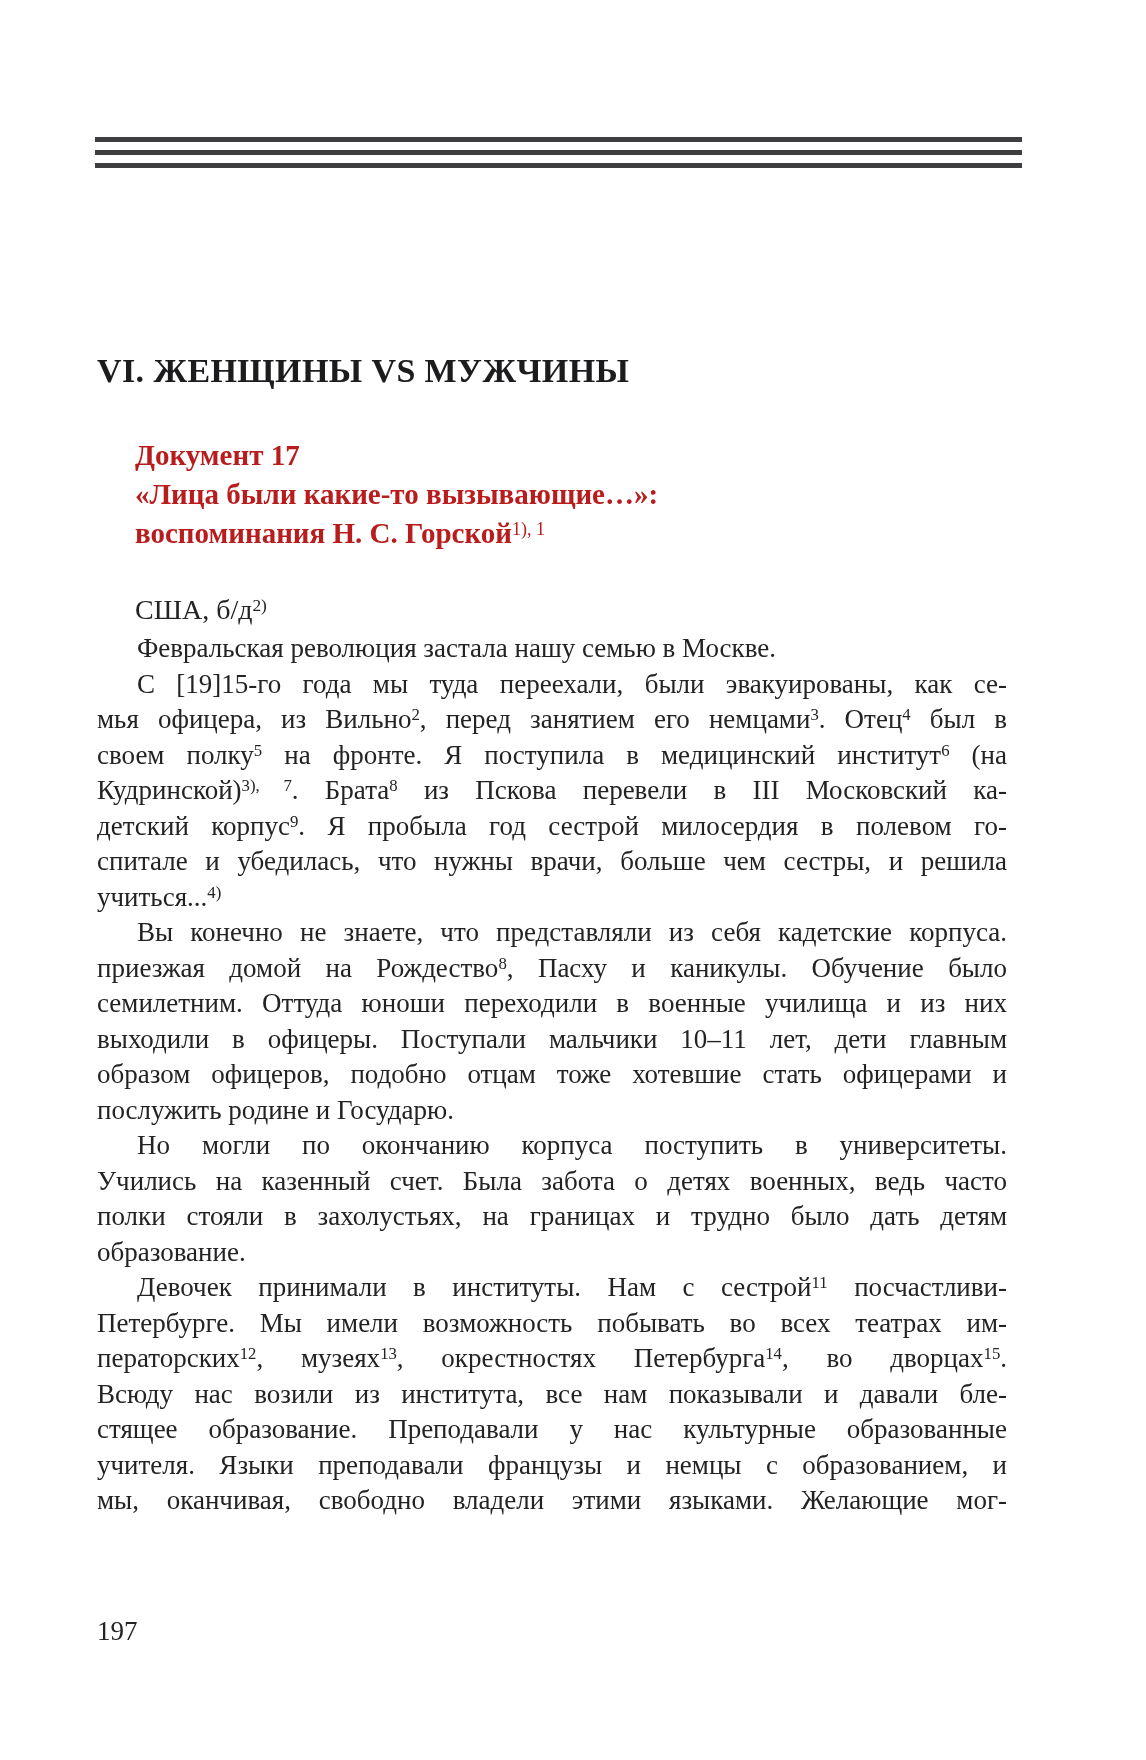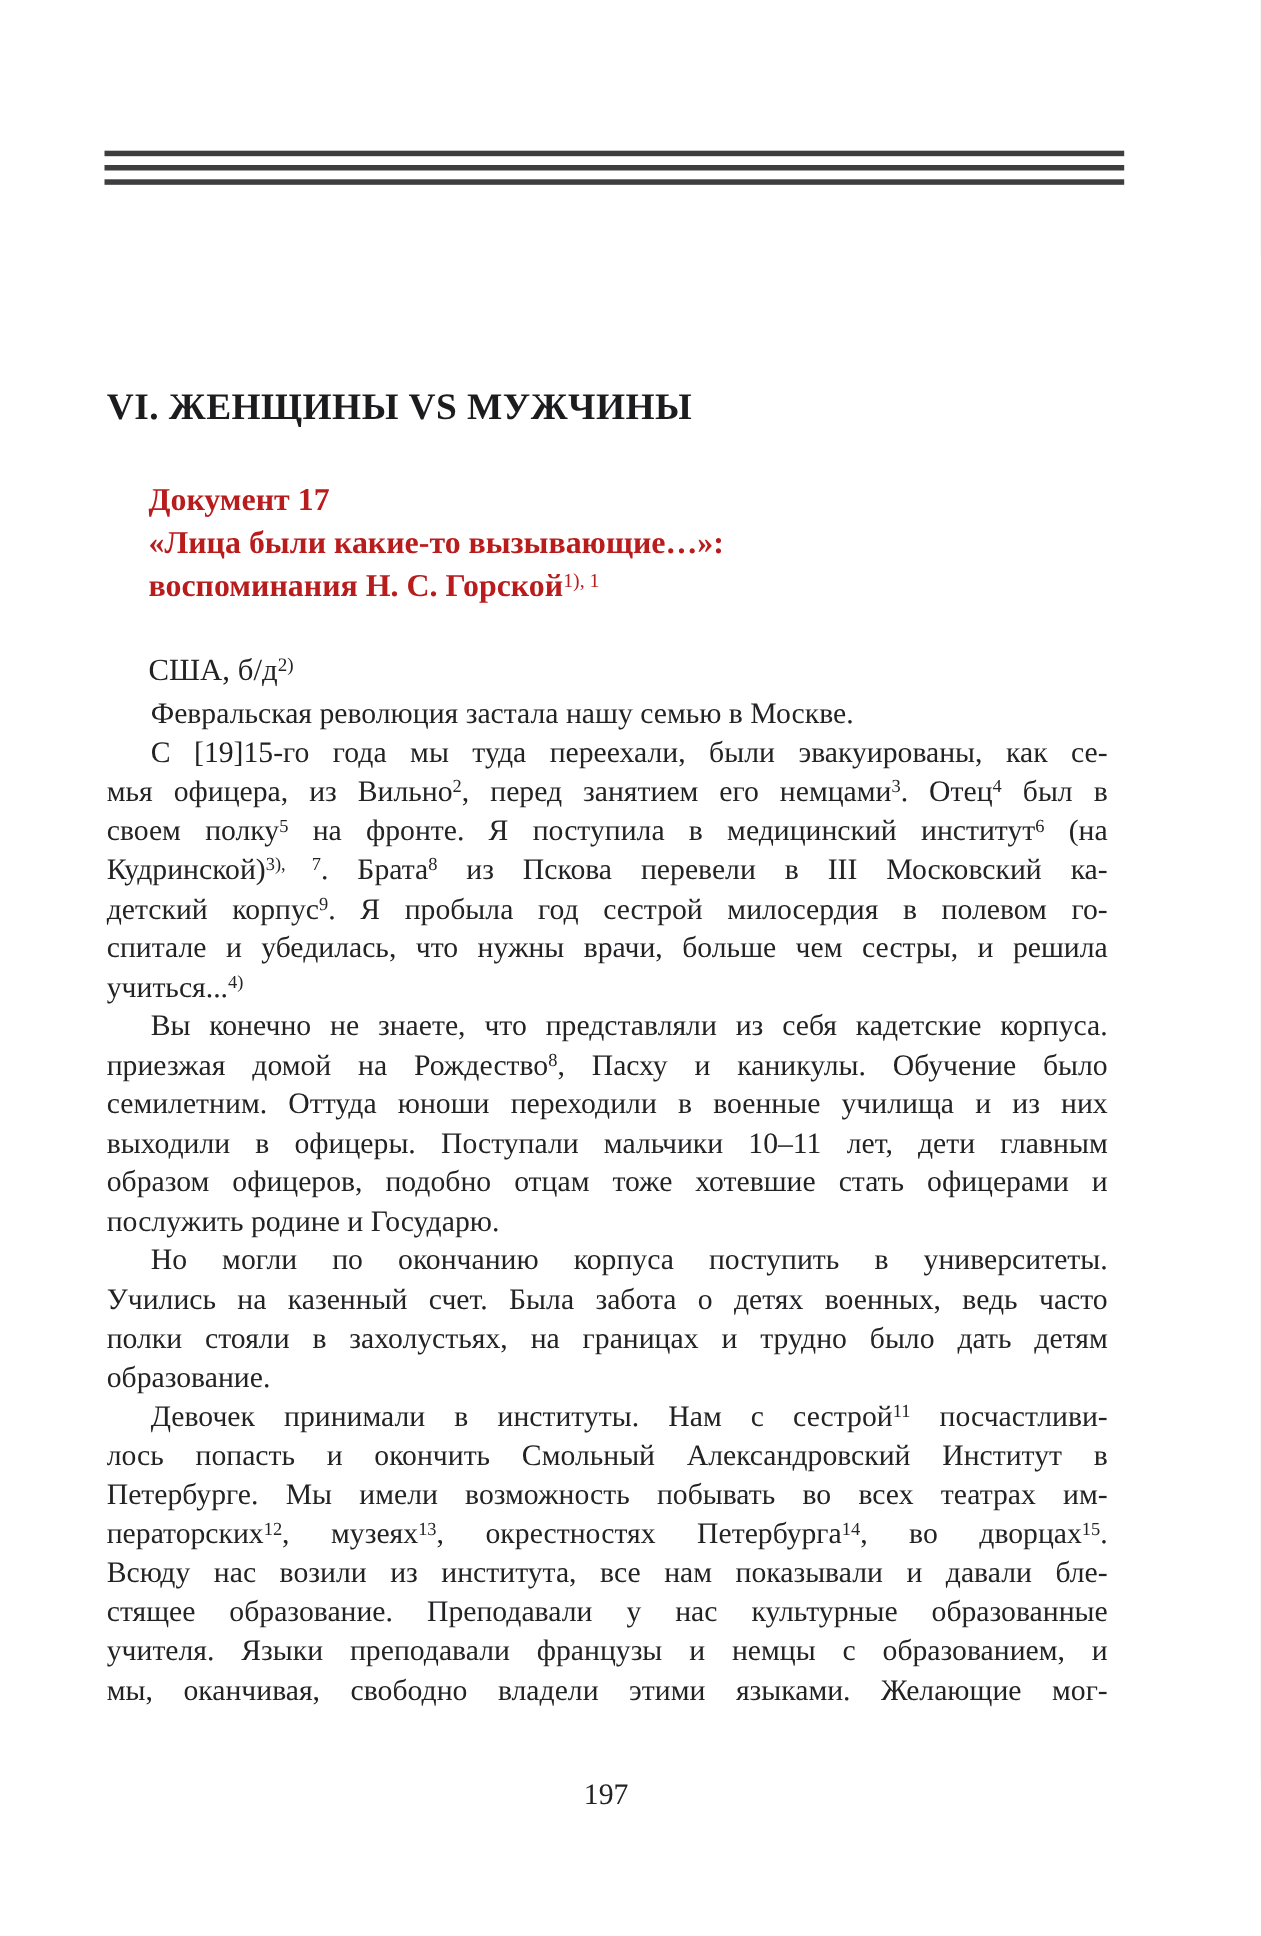--- a/index.html
+++ b/index.html
@@ -46,21 +46,21 @@
   sup{
     font-size:0.62em;
     line-height:0;
     vertical-align:baseline;
     position:relative;top:-0.45em;
     letter-spacing:0;
   }
   
   .pagenum{
     position:absolute;left:97px;top:1616px;width:908px;
-    text-align:center;font-size:27px;color:#232325;
+    text-align:left;font-size:27px;color:#232325;
   }
 </style>
 </head>
 <body>
 
 <div class="page">
 
   <div class="rule">
     <div class="bar"></div>
     <div class="bar"></div>
@@ -99,21 +99,20 @@
         <div class="line">послужить родине и Государю.</div>
       </div>
       <div>
         <div class="line indent just">Но могли по окончанию корпуса поступить в университеты.</div>
         <div class="line just">Учились на казенный счет. Была забота о детях военных, ведь часто</div>
         <div class="line just">полки стояли в захолустьях, на границах и трудно было дать детям</div>
         <div class="line">образование.</div>
       </div>
       <div>
         <div class="line indent just">Девочек принимали в институты. Нам с сестрой<sup>11</sup> посчастливи-</div>
-        <div class="line just">лось попасть и окончить Смольный Александровский Институт в</div>
         <div class="line just">Петербурге. Мы имели возможность побывать во всех театрах им-</div>
         <div class="line just">ператорских<sup>12</sup>, музеях<sup>13</sup>, окрестностях Петербурга<sup>14</sup>, во дворцах<sup>15</sup>.</div>
         <div class="line just">Всюду нас возили из института, все нам показывали и давали бле-</div>
         <div class="line just">стящее образование. Преподавали у нас культурные образованные</div>
         <div class="line just">учителя. Языки преподавали французы и немцы с образованием, и</div>
         <div class="line just">мы, оканчивая, свободно владели этими языками. Желающие мог-</div>
       </div>
     </div>
 
   <div class="pagenum">197</div>

